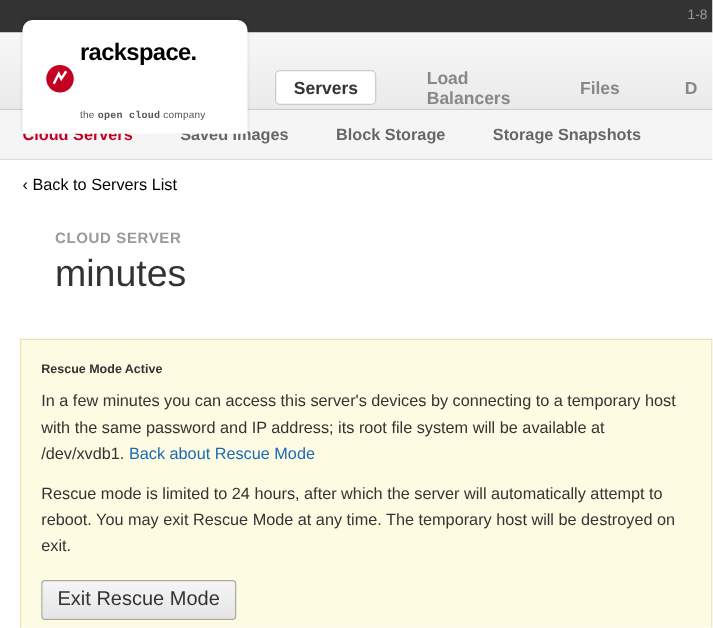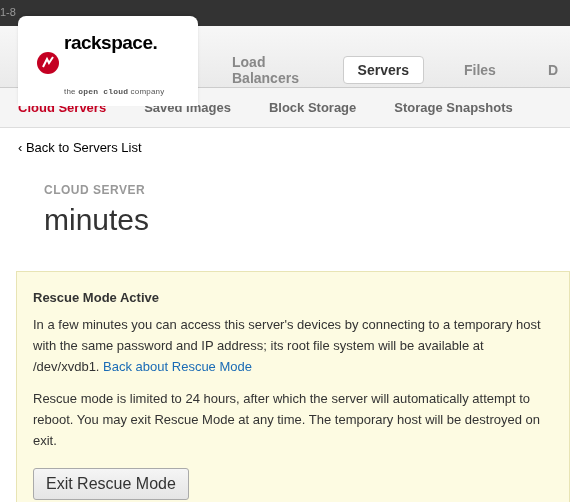--- a/index.html
+++ b/index.html
@@ -1,36 +1,36 @@
 <!DOCTYPE html>
 <html><head>
 <meta charset="utf-8">
 <style>
 * { margin: 0; padding: 0; box-sizing: border-box; }
 body { font-family: Arial, Helvetica, sans-serif; font-size: 13px; color: #333; width: 570px; height: 502px; overflow: hidden; background: #fff; }
-.topbar { background: #333; height: 26px; color: #999; font-size: 11px; padding: 6px 4px 0 0; }
+.topbar { background: #333; height: 26px; color: #999; font-size: 11px; text-align: right; padding: 6px 4px 0 0; }
 .header-area { background: linear-gradient(#f7f7f7, #eaeaea); border-bottom: 1px solid #ccc; height: 62px; position: relative; }
 .logo-wrap { position: absolute; top: -10px; left: 18px; background: #fff; border-radius: 8px 8px 0 0; padding: 16px 18px 10px 18px; width: 180px; box-shadow: 0 -2px 3px rgba(0,0,0,0.1); }
 .logo-main { display: flex; align-items: center; gap: 4px; }
 .logo-text { display: flex; flex-direction: column; gap: 33px; }
 .brand { font-weight: bold; font-size: 19px; color: #000; letter-spacing: -0.5px; }
 .brand-sub { font-size: 8px; color: #555; letter-spacing: 0.2px; }
 .brand-sub b { font-weight: bold; font-family: Liberation Mono, monospace; }
 .main-nav { position: absolute; left: 220px; top: 22px; display: flex; gap: 28px; align-items: center; }
 .main-nav-item { color: #888; font-weight: bold; font-size: 14px; cursor: pointer; padding: 6px 12px; }
 .main-nav-item.active { color: #333; background: #fff; border: 1px solid #ccc; border-radius: 4px; padding: 5px 14px; }
 .sub-nav { background: #f5f5f5; border-bottom: 1px solid #ddd; padding: 12px 0 12px 18px; display: flex; gap: 38px; font-size: 13px; text-align: center; }
 .sub-nav-item { color: #666; font-weight: bold; cursor: pointer; }
 .sub-nav-item.active { color: #c40022; }
 .back-link { padding: 12px 18px; color: #000000; font-size: 13px; cursor: pointer; }
 .content { padding: 16px 0 0 44px; }
 .section-label { color: #999; font-weight: bold; font-size: 12px; letter-spacing: 0.5px; margin-bottom: 6px; }
 .server-name { font-size: 30px; font-weight: normal; color: #333; margin-bottom: 34px; }
 .notice-box { background: #fdfbe2; border: 1px solid #e8e4b5; padding: 18px 16px 20px 16px; margin-left: -28px; }
-.notice-title { font-weight: bold; font-size: 13px; margin-bottom: 10px; color: #333; }
+.notice-title { font-weight: bold; font-size: 10px; margin-bottom: 10px; color: #333; }
 .notice-text { font-size: 13px; line-height: 1.6; color: #333; margin-bottom: 12px; }
 .notice-link { color: #1a6bb5; cursor: pointer; }
 .exit-btn { background: linear-gradient(#f5f5f5, #e5e5e5); border: 1px solid #aaa; border-radius: 3px; padding: 6px 12px; font-size: 16px; color: #333; cursor: pointer; margin-top: 4px; }
 </style>
 </head>
 <body>
 
 <div class="topbar">
   <span>1-8</span>
 </div>
@@ -44,22 +44,22 @@
             <path d="M7 16 L11 8 L13 12 L17 6" stroke="#fff" stroke-width="2" fill="none"></path>
           </svg>
       </span>
       <span class="logo-text">
         <span class="brand">rackspace.</span>
         <span class="brand-sub"><span>the </span><b>open cloud</b><span> company</span></span>
       </span>
     </div>
   </div>
   <div class="main-nav">
+    <span class="main-nav-item active">Servers</span>
     <span class="main-nav-item">Load Balancers</span>
-    <span class="main-nav-item active">Servers</span>
     <span class="main-nav-item">Files</span>
     <span class="main-nav-item">D</span>
   </div>
 </div>
 
 <div class="sub-nav">
   <span class="sub-nav-item active">Cloud Servers</span>
   <span class="sub-nav-item">Saved Images</span>
   <span class="sub-nav-item">Block Storage</span>
   <span class="sub-nav-item">Storage Snapshots</span>

